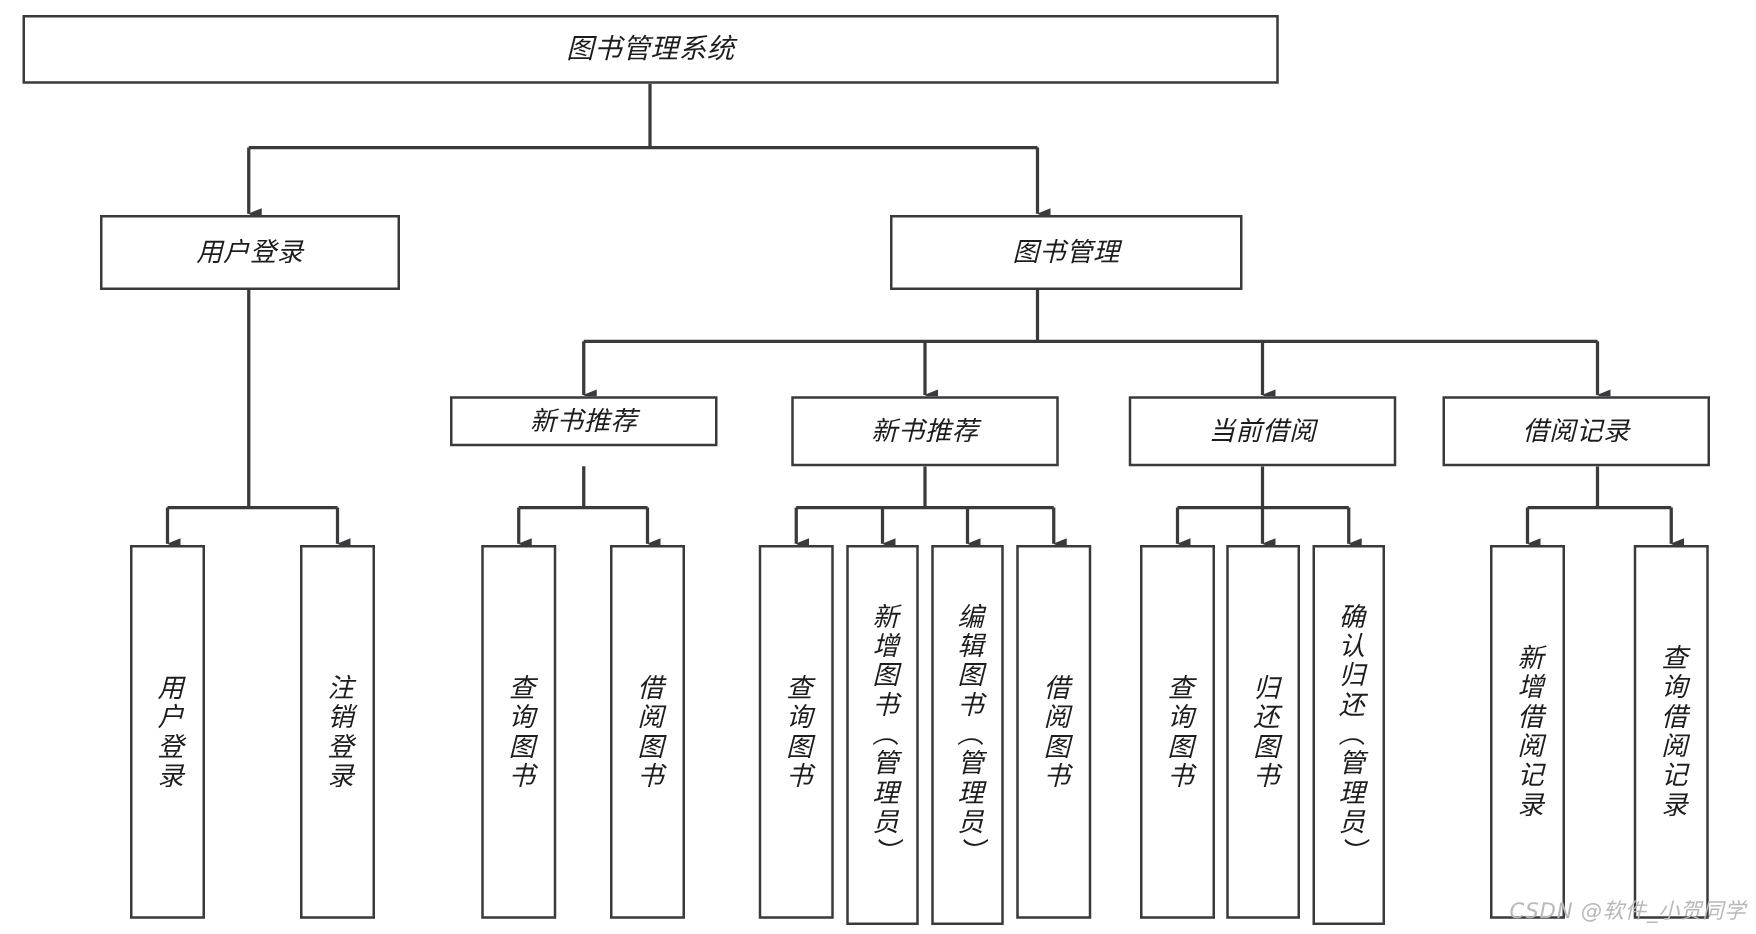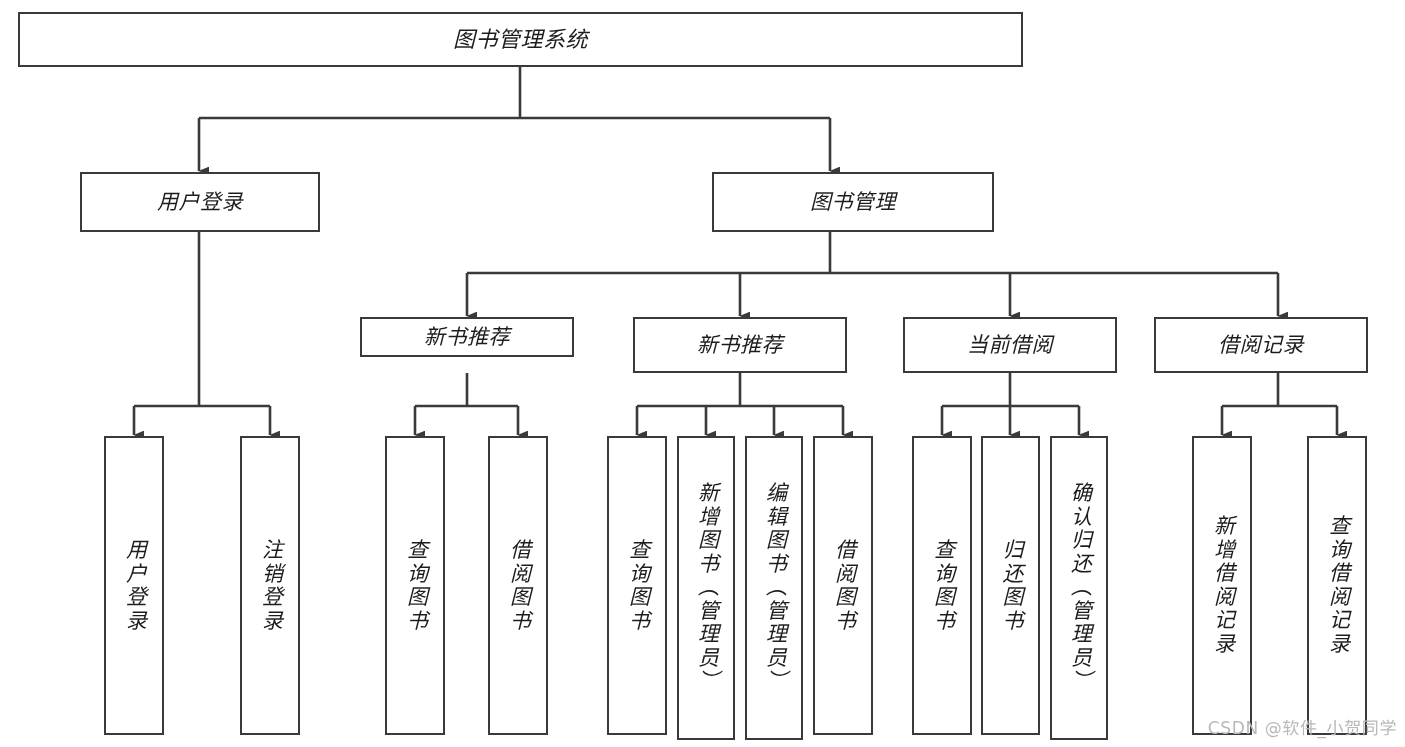--- a/index.html
+++ b/index.html
@@ -74,20 +74,21 @@
   }
   #watermark {
     position: absolute;
     right: 8px;
     bottom: 8px;
     font-size: 17px;
     color: #b9b9bb;
     letter-spacing: 0.6px;
     white-space: nowrap;
     user-select: none;
+    font-style: italic;
   }
 </style>
 </head>
 <body>
 
 <div id="diagram-canvas">
 
   <svg id="connector-layer" viewBox="0 0 1405 747" width="1405" height="747" aria-hidden="true">
     <defs>
       <marker id="arrowhead" markerWidth="9" markerHeight="11" refX="4.5" refY="10.4" orient="auto" markerUnits="userSpaceOnUse">

